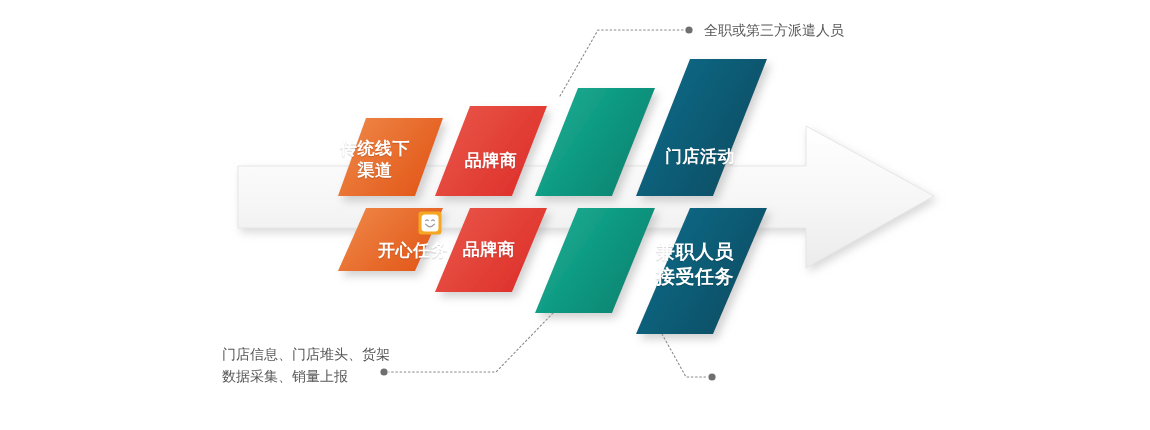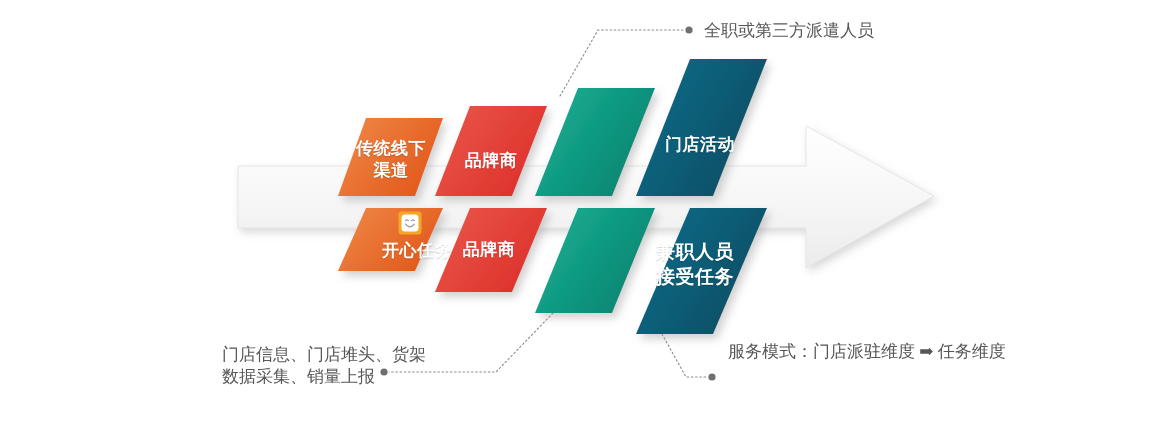--- a/index.html
+++ b/index.html
@@ -47,21 +47,21 @@
   }
   .shape .icon-wrap {
     position: absolute;
     z-index: 4;
   }
 
   
   .note {
     position: absolute;
     color: #575757;
-    font-size: 17px;
+    font-size: 14px;
     line-height: 22px;
     white-space: pre-line;
     font-family: "Liberation Serif", "DejaVu Serif", serif;
   }
 
   .conn {
     position: absolute;
     left: 0; top: 0;
     width: 1150px; height: 430px;
     pointer-events: none;
@@ -141,35 +141,35 @@
 
   <svg class="arrow-layer" viewBox="0 0 1150 430" xmlns="http://www.w3.org/2000/svg">
     <g filter="url(#shpShadow)">
       <path d="M 366,208 L 443,208 L 415,271 L 338,271 Z" fill="url(#gOrange)"></path>
       <path d="M 470,208 L 547,208 L 512,292 L 435,292 Z" fill="url(#gRed)"></path>
       <path d="M 578,208 L 655,208 L 612,313 L 535,313 Z" fill="url(#gTeal)"></path>
       <path d="M 690,208 L 767,208 L 713,334 L 636,334 Z" fill="url(#gBlue)"></path>
     </g>
   </svg>
 
-  <div class="shape" style="left:332px; top:126px; width:118px; height:68px; font-size:17px;">
+  <div class="shape" style="left:316px; top:126px; width:118px; height:68px; font-size:17px;">
     <span class="label">传统线下
 渠道</span>
   </div>
 
   <div class="shape" style="left:432px; top:122px; width:118px; height:78px; font-size:17px;">
     <span class="label">品牌商</span>
   </div>
 
 
-  <div class="shape" style="left:636px; top:96px; width:128px; height:98px; font-size:17px;text-align:center;">
+  <div class="shape" style="left:636px; top:108px; width:128px; height:98px; font-size:17px;text-align:center;">
     <span class="label">门店活动</span>
   </div>
 
-  <div class="shape" style="left:334px; top:212px; width:118px; height:60px; font-size:17px;justify-content:flex-end;">
+  <div class="shape" style="left:354px; top:212px; width:118px; height:60px; font-size:17px;">
     <span class="icon-wrap" style="left:64px; top:-1px;">
       <svg width="24" height="24" viewBox="0 0 24 24" xmlns="http://www.w3.org/2000/svg">
         <rect x="0.5" y="0.5" width="23" height="23" rx="3" fill="#f5a623"></rect>
         <rect x="3.5" y="3.5" width="17" height="17" rx="3.5" fill="#ffffff"></rect>
         <path d="M 7.6 9.6 Q 9 8.3 10.4 9.6" stroke="#9a9a9a" stroke-width="1.2" fill="none" stroke-linecap="round"></path>
         <path d="M 13.6 9.6 Q 15 8.3 16.4 9.6" stroke="#9a9a9a" stroke-width="1.2" fill="none" stroke-linecap="round"></path>
         <path d="M 7.6 13.2 Q 12 18.4 16.4 13.2" stroke="#9a9a9a" stroke-width="1.3" fill="none" stroke-linecap="round"></path>
       </svg>
     </span>
     <span class="label" style="margin-top:18px;">开心任务</span>
@@ -183,16 +183,15 @@
   <div class="shape" style="left:632px; top:220px; width:126px; height:88px; font-size:19px;">
     <span class="label">兼职人员
 接受任务</span>
   </div>
 
   <div class="note" style="left:704px; top:20px;">全职或第三方派遣人员</div>
 
   <div class="note" style="left:222px; top:344px;">门店信息、门店堆头、货架
 数据采集、销量上报</div>
 
-  <div class="note" style="left:728px; top:341px;">服务模式：门店派驻维度 ➡ 任务维度</div>
 
 
 </div>
 
 </body></html>

